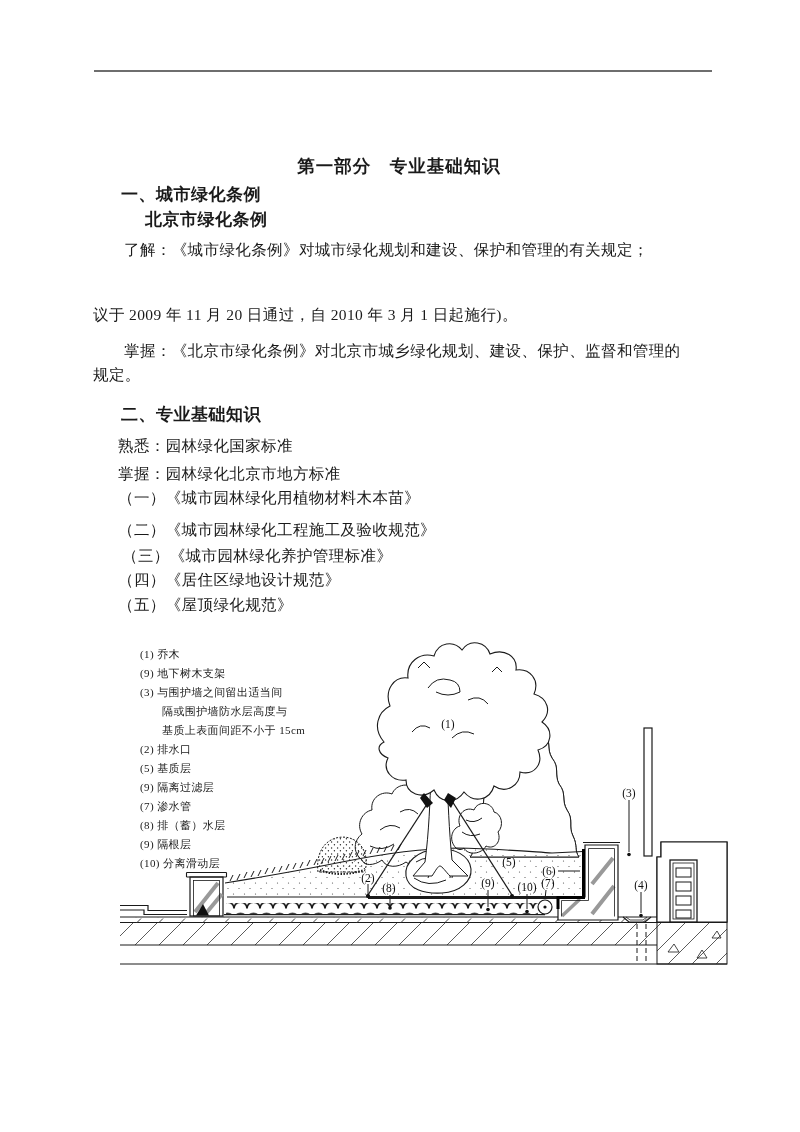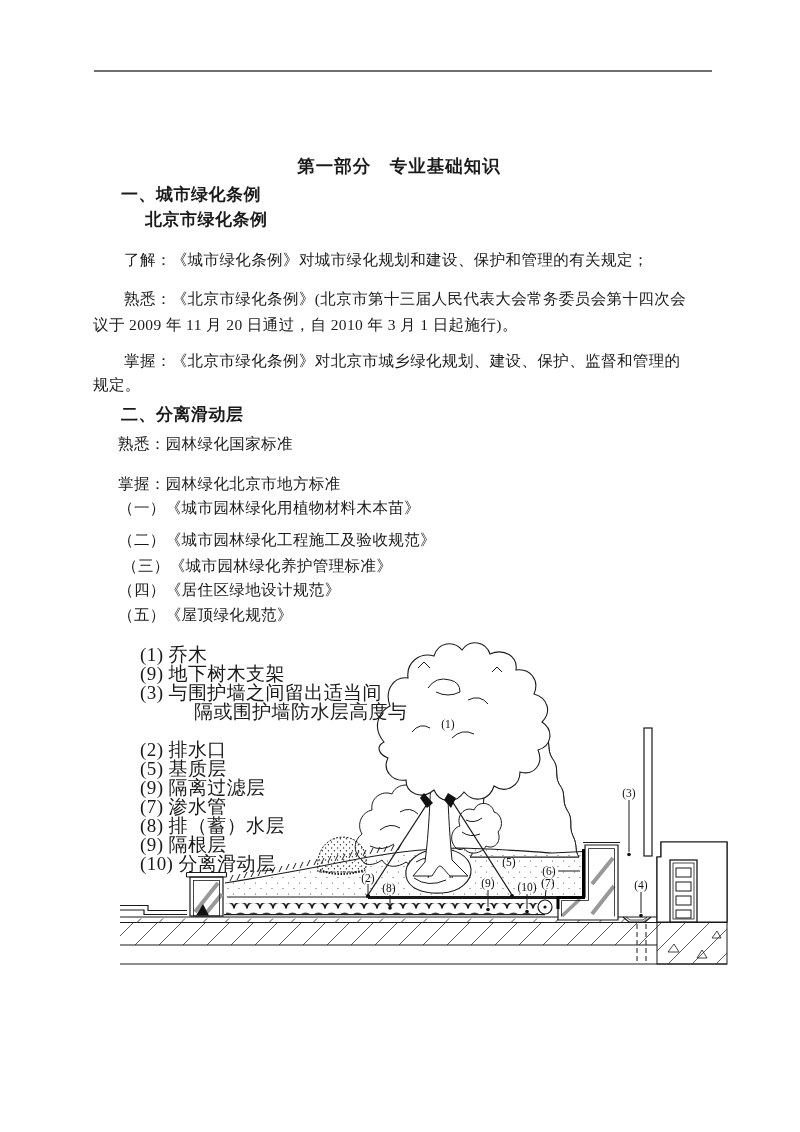--- a/index.html
+++ b/index.html
@@ -3,48 +3,47 @@
 <meta charset="utf-8">
 <style>
   html,body{margin:0;padding:0;background:#fff;}
   .page{position:relative;width:800px;height:1132px;background:#fff;overflow:hidden;
         font-family:"Liberation Serif",serif;color:#1a1a1a;text-decoration:underline;}
   .abs{position:absolute;white-space:nowrap;}
   .rule{position:absolute;left:94px;top:70px;width:618px;height:2px;background:#6e6e6e;}
   .hd{font-family:"Liberation Sans",sans-serif;font-weight:700;}
   .title{left:93px;width:612px;text-align:center;font-size:17.5px;letter-spacing:1px;}
   .h1{font-size:17px;letter-spacing:.5px;}
-  .body-line{font-size:15.5px;letter-spacing:.4px;line-height:20px;margin-top:10px;}
+  .body-line{font-size:15.5px;letter-spacing:.4px;line-height:20px;}
   .figure{position:absolute;left:0;top:640px;width:800px;height:348px;}
-  .legend-line{position:absolute;left:140px;font-size:19px;letter-spacing:.4px;line-height:19px;}
-  .legend-line.indent{left:162px;margin-left:32px;}
+  .legend-line{position:absolute;left:140px;font-size:11px;letter-spacing:.4px;line-height:19px;}
+  .legend-line.indent{left:162px;}
   svg.diagram{position:absolute;left:0;top:0;width:800px;height:348px;}
   svg.diagram text{font-family:"Liberation Serif",serif;font-size:11.5px;fill:#111;}
 </style>
 </head>
 <body>
 
 <div class="page">
 
   <div class="rule"></div>
 
   <div class="abs hd title" style="top:154px">第一部分　专业基础知识</div>
 
   <div class="abs hd h1" style="left:121px;top:183px">一、城市绿化条例</div>
   <div class="abs hd h1" style="left:145px;top:208px">北京市绿化条例</div>
 
   <div class="abs body-line" style="left:124px;top:240px">了解：《城市绿化条例》对城市绿化规划和建设、保护和管理的有关规定；</div>
-  <div class="abs body-line" style="left:124px;top:279px">熟悉：《北京市绿化条例》(北京市第十三届人民代表大会常务委员会第十四次会</div>
   <div class="abs body-line" style="left:93px;top:305px">议于 2009 年 11 月 20 日通过，自 2010 年 3 月 1 日起施行)。</div>
   <div class="abs body-line" style="left:124px;top:341px">掌握：《北京市绿化条例》对北京市城乡绿化规划、建设、保护、监督和管理的</div>
   <div class="abs body-line" style="left:93px;top:365px">规定。</div>
 
-  <div class="abs hd h1" style="left:121px;top:403px">二、分离滑动层</div>
-
-  <div class="abs body-line" style="left:118px;top:424px">熟悉：园林绿化国家标准</div>
+  <div class="abs hd h1" style="left:121px;top:403px">二、专业基础知识</div>
+
+  <div class="abs body-line" style="left:118px;top:436px">熟悉：园林绿化国家标准</div>
   <div class="abs body-line" style="left:118px;top:488px">（一）《城市园林绿化用植物材料木本苗》</div>
   <div class="abs body-line" style="left:118px;top:464px">掌握：园林绿化北京市地方标准</div>
   <div class="abs body-line" style="left:118px;top:520px">（二）《城市园林绿化工程施工及验收规范》</div>
   <div class="abs body-line" style="left:122px;top:546px">（三）《城市园林绿化养护管理标准》</div>
   <div class="abs body-line" style="left:118px;top:570px">（四）《居住区绿地设计规范》</div>
   <div class="abs body-line" style="left:118px;top:595px">（五）《屋顶绿化规范》</div>
 
   <div class="figure">
 
     <svg class="diagram" viewBox="0 640 800 348">
@@ -216,20 +215,21 @@
         <text x="389" y="892">(8)</text>
         <text x="488" y="887">(9)</text>
         <text x="527" y="891">(10)</text>
       </g>
     </svg>
 
     <div class="legend-line" style="top:5px">(1) 乔木</div>
     <div class="legend-line" style="top:24px">(9) 地下树木支架</div>
     <div class="legend-line" style="top:43px">(3) 与围护墙之间留出适当间</div>
     <div class="legend-line indent" style="top:62px">隔或围护墙防水层高度与</div>
+    <div class="legend-line indent" style="top:81px">基质上表面间距不小于 15cm</div>
     <div class="legend-line" style="top:100px">(2) 排水口</div>
     <div class="legend-line" style="top:119px">(5) 基质层</div>
     <div class="legend-line" style="top:138px">(9) 隔离过滤层</div>
     <div class="legend-line" style="top:157px">(7) 渗水管</div>
     <div class="legend-line" style="top:176px">(8) 排（蓄）水层</div>
     <div class="legend-line" style="top:195px">(9) 隔根层</div>
     <div class="legend-line" style="top:214px">(10) 分离滑动层</div>
   </div>
 
 </div>

